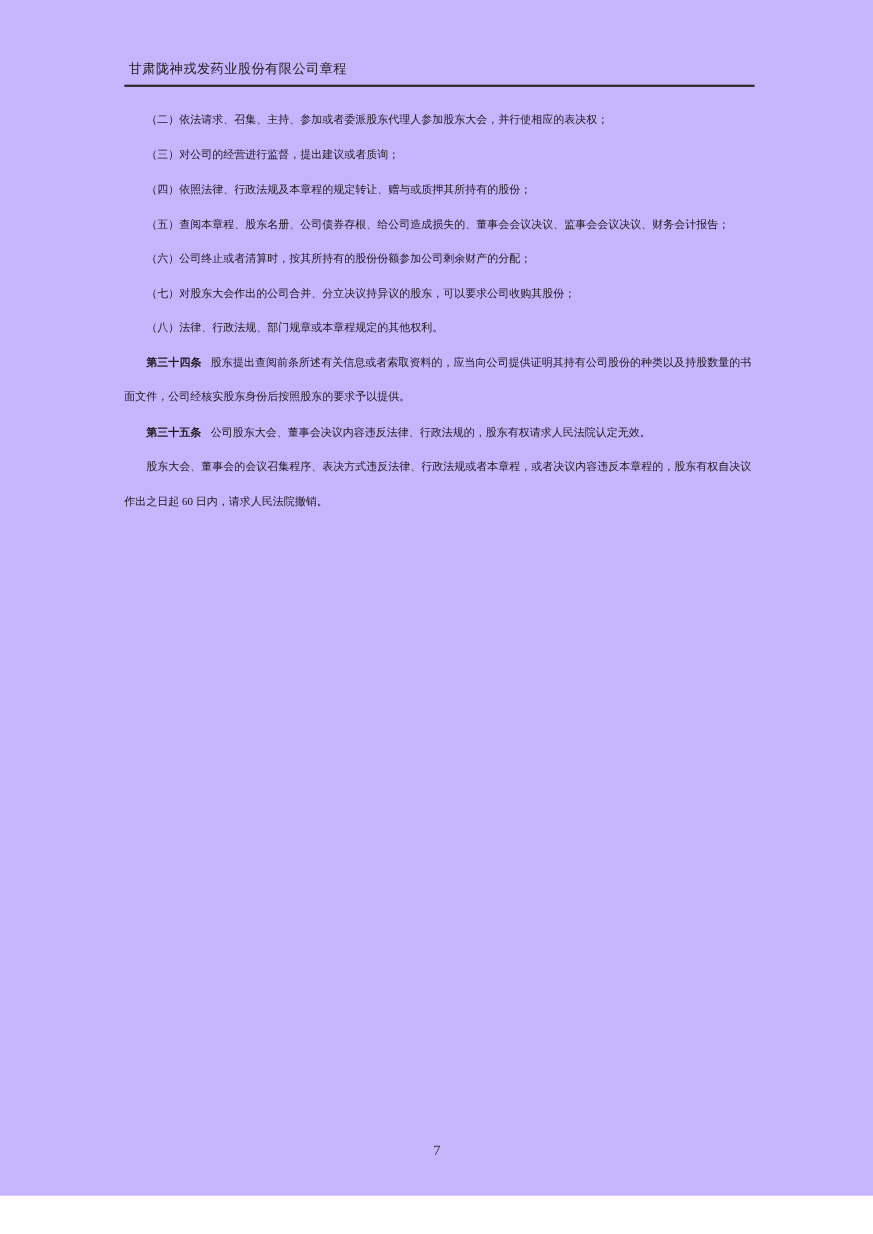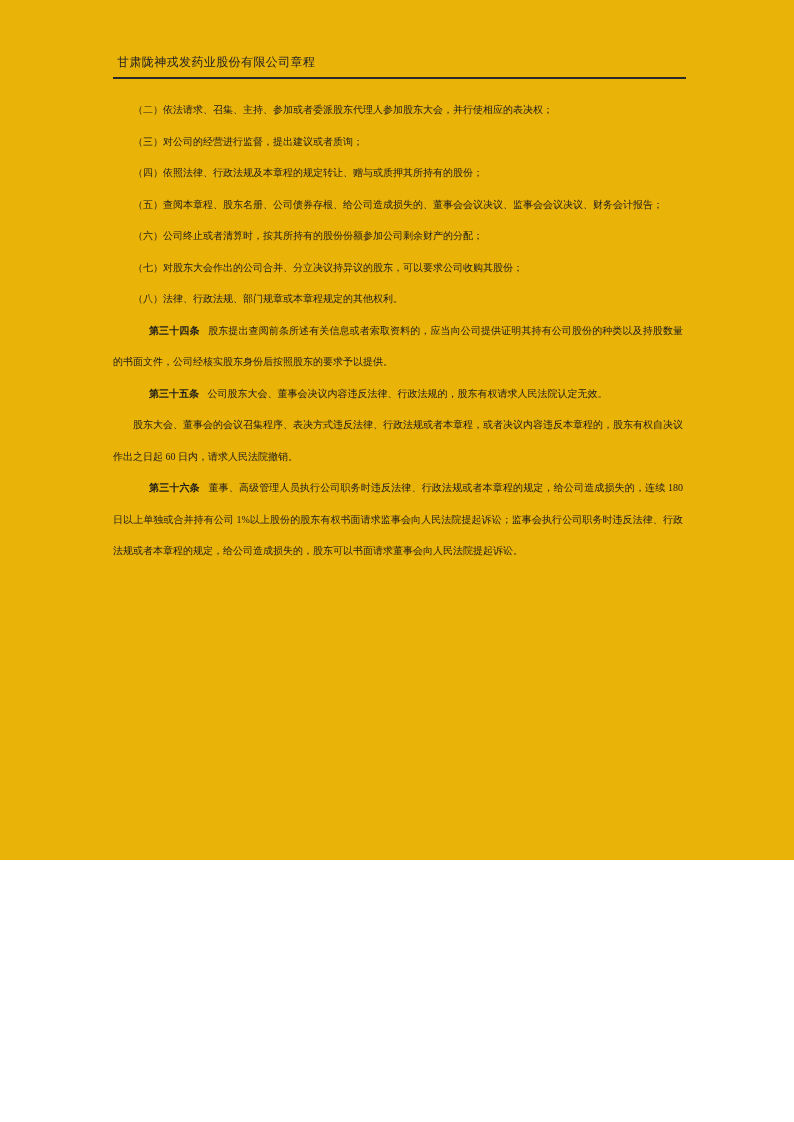--- a/index.html
+++ b/index.html
@@ -4,22 +4,22 @@
 <style>
   * { margin: 0; padding: 0; box-sizing: border-box; }
   html, body { background: #ffffff; }
   body {
     width: 794px; height: 1122px;
     font-family: "Liberation Serif", "DejaVu Serif", serif;
     color: #1c1c1c;
   }
   .page {
     position: relative;
-    width: 794px; height: 860px;
-    background: #eab308;
+    width: 794px; height: 1087px;
+    background: #c4b5fd;
     overflow: hidden;
   }
   .header {
     position: absolute;
     top: 54px; left: 113px; width: 573px;
     font-size: 12px;
     line-height: 16px;
     letter-spacing: 0.4px;
     padding: 0 0 7px 4px;
     border-bottom: 2px solid #2a2a2a;
@@ -28,21 +28,21 @@
   }
   .content {
     position: absolute;
     top: 94px; left: 113px; width: 570px;
     font-size: 10px;
     line-height: 31.5px;
     text-align: justify;
     color: #1b1b1b;
   }
   .para { text-indent: 2em; margin: 0; }
-  .para .lead { font-weight: bold; margin-right: 6px; margin-left: 16px; }
+  .para .lead { font-weight: bold; margin-right: 6px; }
   .footer {
     position: absolute;
     top: 1038px; left: 0; width: 794px;
     text-align: center;
     font-size: 13px;
     color: #333333;
   }
 </style>
 </head>
 <body>
@@ -57,20 +57,19 @@
       <p class="para"><span>（二）依法请求、召集、主持、参加或者委派股东代理人参加股东大会，并行使相应的表决权；</span></p>
       <p class="para"><span>（三）对公司的经营进行监督，提出建议或者质询；</span></p>
       <p class="para"><span>（四）依照法律、行政法规及本章程的规定转让、赠与或质押其所持有的股份；</span></p>
       <p class="para"><span>（五）查阅本章程、股东名册、公司债券存根、给公司造成损失的、董事会会议决议、监事会会议决议、财务会计报告；</span></p>
       <p class="para"><span>（六）公司终止或者清算时，按其所持有的股份份额参加公司剩余财产的分配；</span></p>
       <p class="para"><span>（七）对股东大会作出的公司合并、分立决议持异议的股东，可以要求公司收购其股份；</span></p>
       <p class="para"><span>（八）法律、行政法规、部门规章或本章程规定的其他权利。</span></p>
       <p class="para"><b class="lead">第三十四条</b> <span>股东提出查阅前条所述有关信息或者索取资料的，应当向公司提供证明其持有公司股份的种类以及持股数量的书面文件，公司经核实股东身份后按照股东的要求予以提供。</span></p>
       <p class="para"><b class="lead">第三十五条</b> <span>公司股东大会、董事会决议内容违反法律、行政法规的，股东有权请求人民法院认定无效。</span></p>
       <p class="para"><span>股东大会、董事会的会议召集程序、表决方式违反法律、行政法规或者本章程，或者决议内容违反本章程的，股东有权自决议作出之日起 60 日内，请求人民法院撤销。</span></p>
-      <p class="para"><b class="lead">第三十六条</b> <span>董事、高级管理人员执行公司职务时违反法律、行政法规或者本章程的规定，给公司造成损失的，连续 180 日以上单独或合并持有公司 1%以上股份的股东有权书面请求监事会向人民法院提起诉讼；监事会执行公司职务时违反法律、行政法规或者本章程的规定，给公司造成损失的，股东可以书面请求董事会向人民法院提起诉讼。</span></p>
     </div>
 
   <div class="footer">
     <span>7</span>
   </div>
 
 </div>
 
 </body></html>

